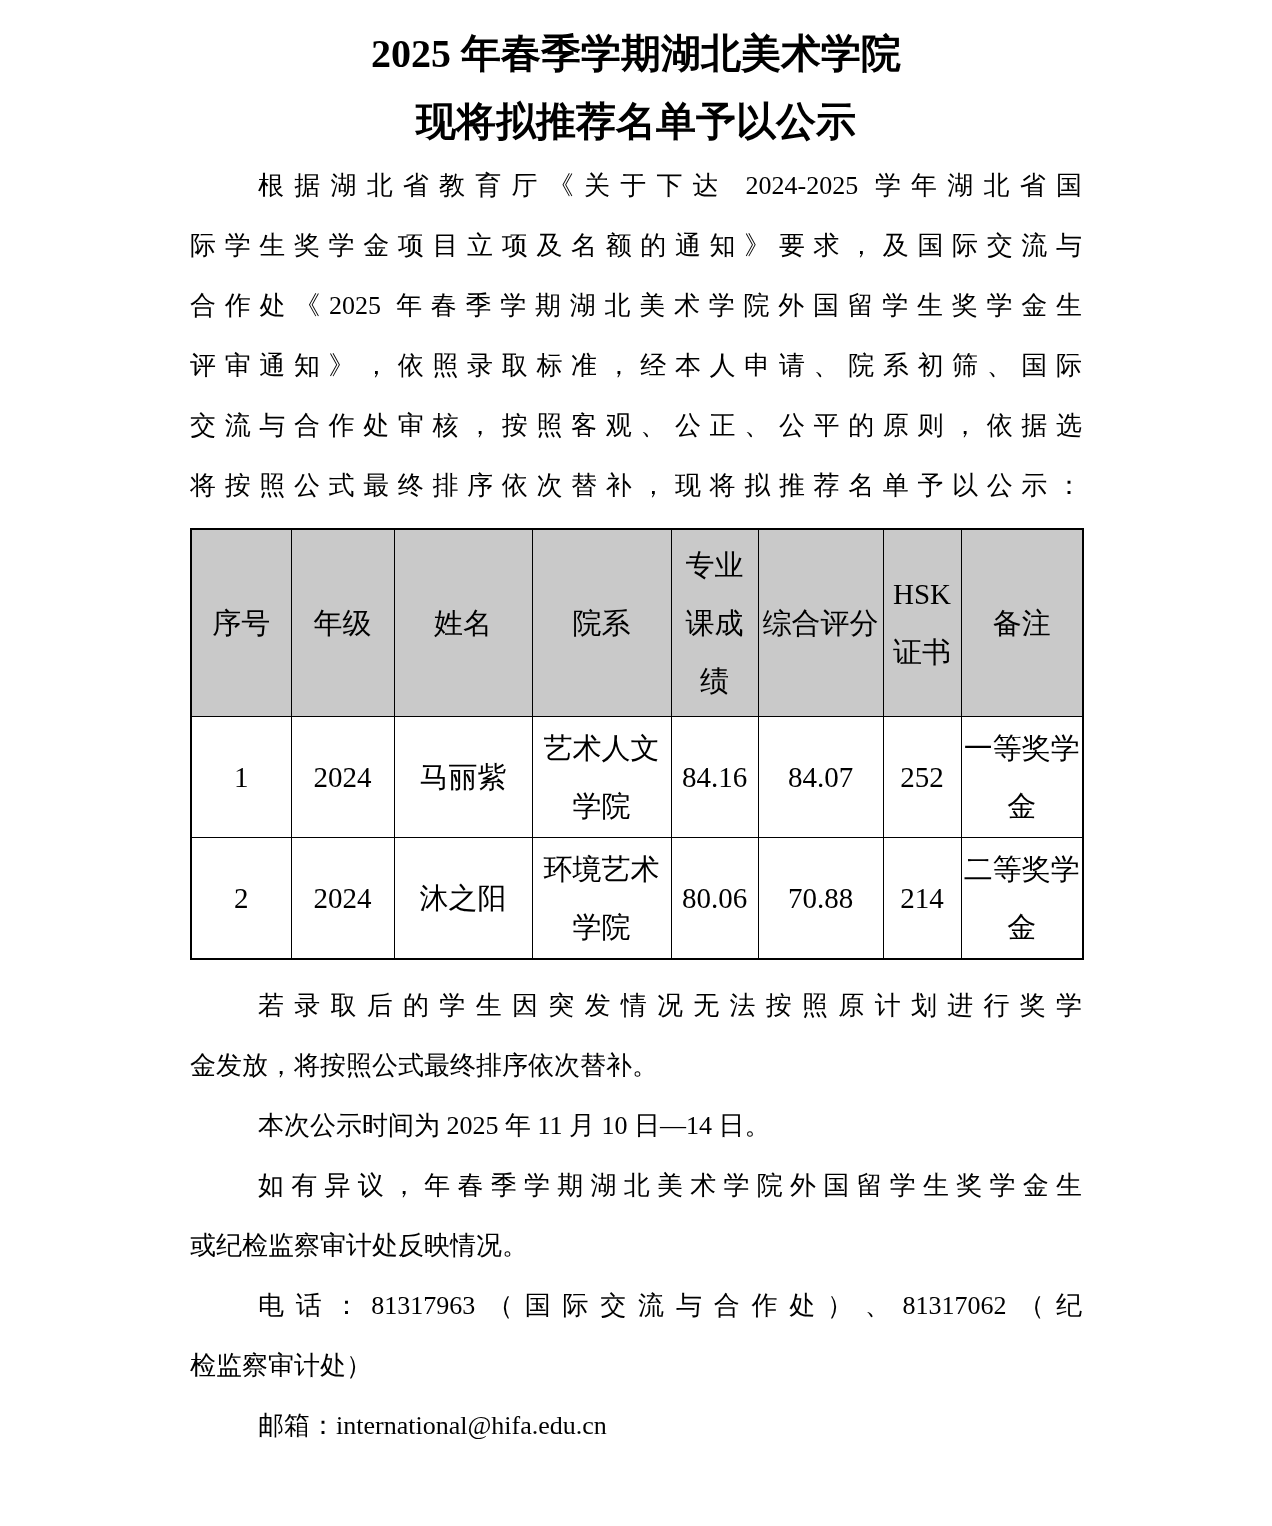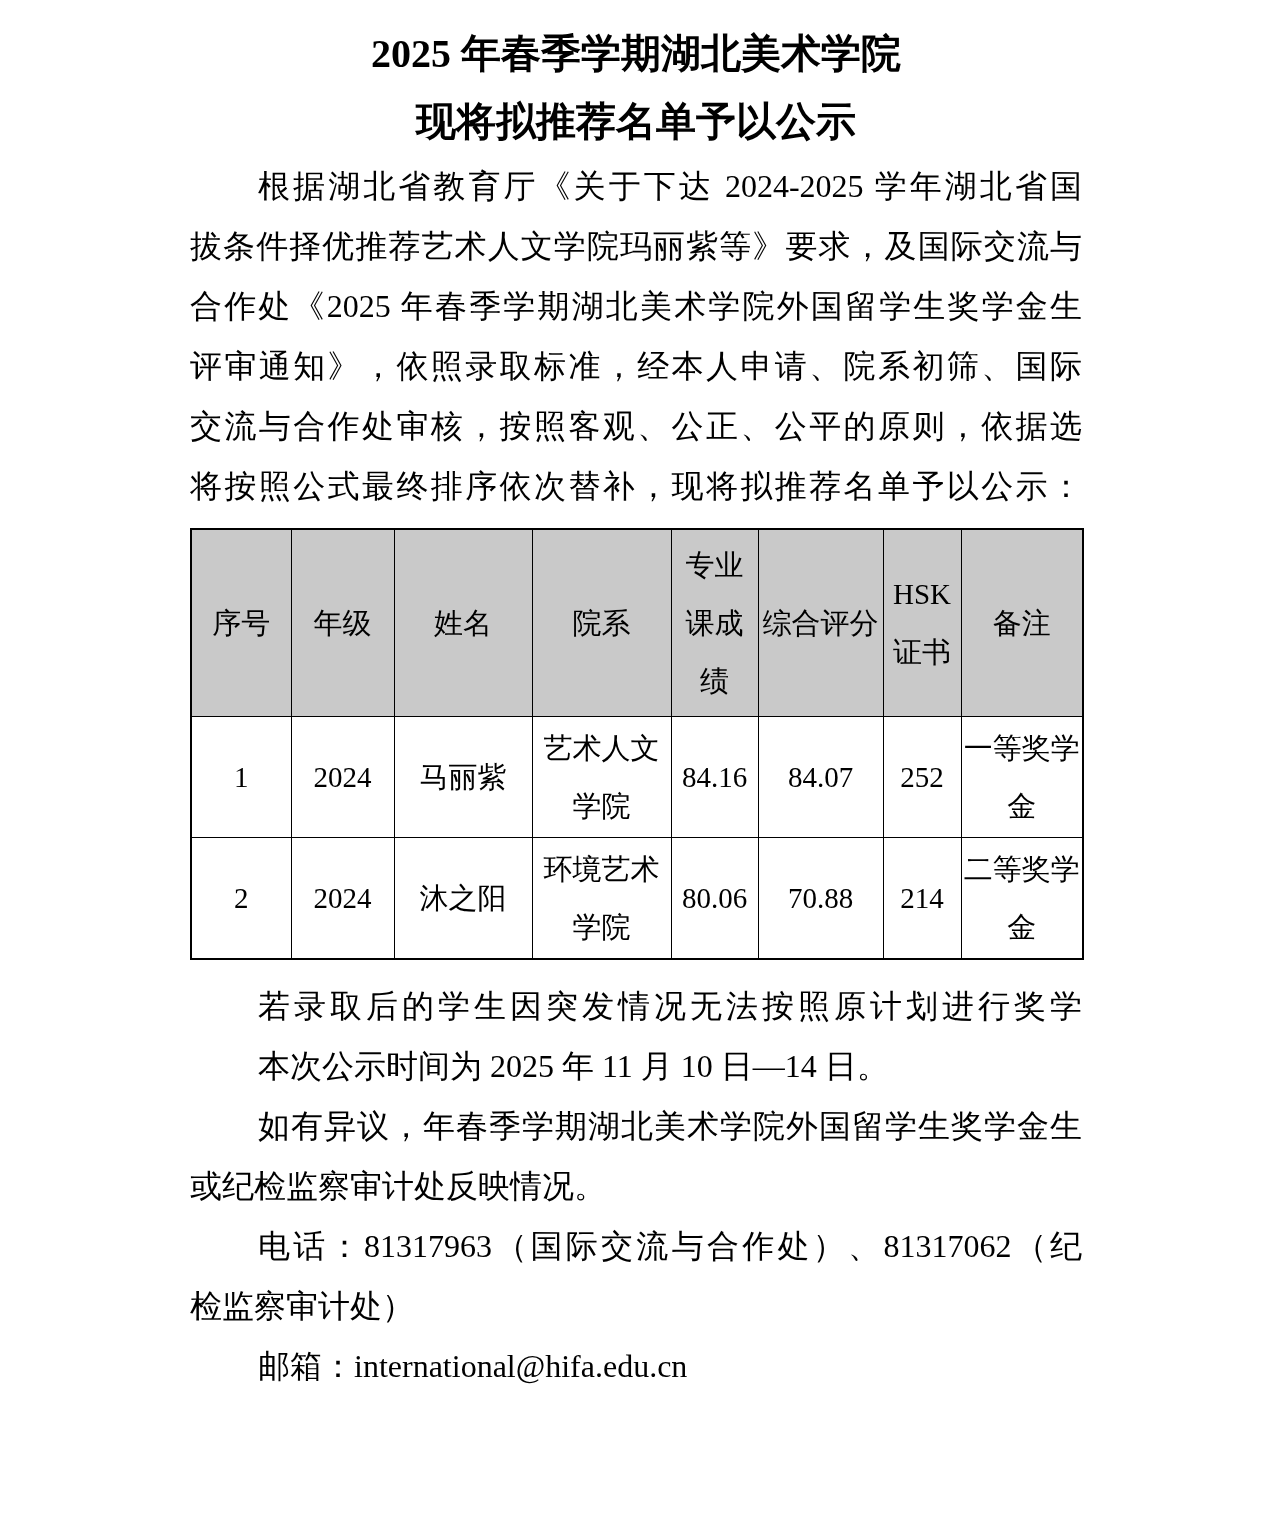--- a/index.html
+++ b/index.html
@@ -21,21 +21,21 @@
   }
   .doc-title .t-line {
     font-size: 40px;
     font-weight: bold;
     line-height: 68px;
     height: 68px;
     text-align: center;
     white-space: nowrap;
   }
   .body-line {
-    font-size: 32px;
+    font-size: 26px;
     line-height: 60px;
     height: 60px;
     overflow: hidden;
     white-space: normal;
   }
   .jline {
     text-align: justify;
     text-align-last: justify;
     text-justify: inter-character;
   }
@@ -82,21 +82,21 @@
 
 <div class="page">
 
   <div class="doc-title">
     <div class="t-line">2025 年春季学期湖北美术学院</div>
     <div class="t-line">现将拟推荐名单予以公示</div>
   </div>
 
   <div>
     <div class="body-line jline indent">根据湖北省教育厅《关于下达 2024-2025 学年湖北省国</div>
-    <div class="body-line jline">拔条件择优推荐艺术人文学院玛丽紫等》要求，及国际交流与</div>
+    <div class="body-line jline">际学生奖学金项目立项及名额的通知》要求，及国际交流与</div>
     <div class="body-line jline">合作处《2025 年春季学期湖北美术学院外国留学生奖学金生</div>
     <div class="body-line jline">评审通知》，依照录取标准，经本人申请、院系初筛、国际</div>
     <div class="body-line jline">交流与合作处审核，按照客观、公正、公平的原则，依据选</div>
     <div class="body-line jline">将按照公式最终排序依次替补，现将拟推荐名单予以公示：</div>
   </div>
 
   <table class="roster">
     <colgroup>
       <col style="width:100px">
       <col style="width:103px">
@@ -138,20 +138,21 @@
         <td>80.06</td>
         <td>70.88</td>
         <td>214</td>
         <td>二等奖学金</td>
       </tr>
     </tbody>
   </table>
 
   <div class="after-table">
     <div class="body-line jline indent">若录取后的学生因突发情况无法按照原计划进行奖学</div>
+    <div class="body-line lline">金发放，将按照公式最终排序依次替补。</div>
     <div class="body-line lline indent">本次公示时间为 2025 年 11 月 10 日—14 日。</div>
     <div class="body-line jline indent">如有异议，年春季学期湖北美术学院外国留学生奖学金生</div>
     <div class="body-line lline">或纪检监察审计处反映情况。</div>
     <div class="body-line jline indent">电话：81317963（国际交流与合作处）、81317062（纪</div>
     <div class="body-line lline">检监察审计处）</div>
     <div class="body-line lline indent">邮箱：international@hifa.edu.cn</div>
   </div>
 
 </div>
 

